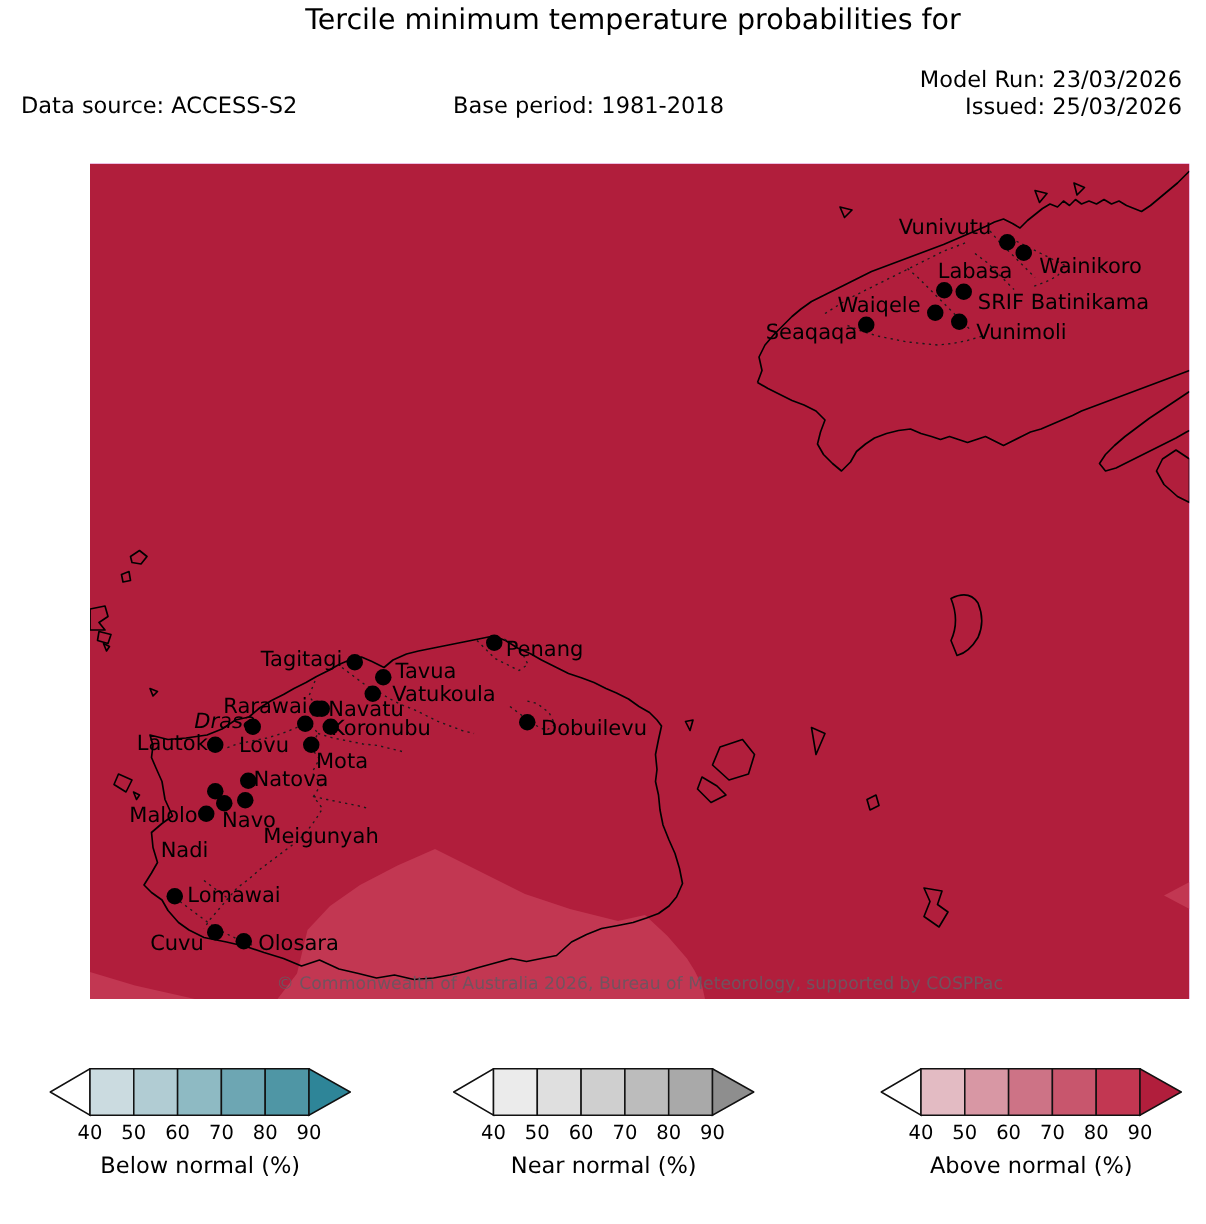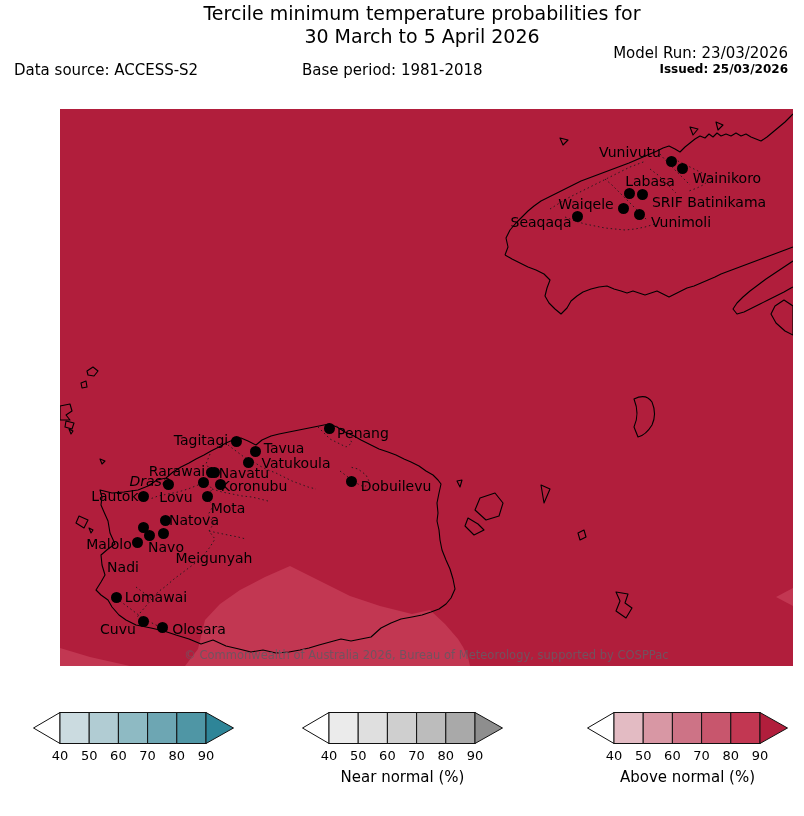--- a/index.html
+++ b/index.html
@@ -4,42 +4,41 @@
 <style>
   html,body{margin:0;padding:0;background:#fff;}
   body{width:804px;height:816px;position:relative;font-family:"DejaVu Sans",sans-serif;color:#000;overflow:hidden;}
   .abs{position:absolute;}
   
   #title-block{left:40px;top:2px;width:764px;text-align:center;}
   .title-line{font-size:19px;line-height:23px;}
   #src-line{left:14px;top:61px;font-size:15px;}
   #base-line{left:302px;top:61px;font-size:15px;}
   #modelrun-line{right:16px;top:44px;font-size:15px;text-align:right;}
-  #issued-line{right:16px;top:62px;font-size:12px;text-align:center;font-weight:bold;}
+  #issued-line{right:16px;top:62px;font-size:15px;text-align:center;}
   
   #map{left:60px;top:109px;width:733px;height:557px;overflow:hidden;}
   #map svg{position:absolute;left:0;top:0;}
   .town-dot{position:absolute;width:11px;height:11px;border-radius:50%;background:#000;}
   .town-label{position:absolute;transform:translate(-50%,-50%);white-space:nowrap;font-size:14px;color:#000;}
   #copyright{left:0;right:0;bottom:4px;text-align:center;font-size:11.5px;color:#6e5560;opacity:.95;}
   
   .legend{position:absolute;top:712px;width:201px;height:90px;}
   .legend .ticks{position:absolute;left:0;top:36px;width:201px;height:16px;}
   .legend .tick{position:absolute;transform:translateX(-50%);font-size:13px;}
   .legend .lgd-label{position:absolute;left:0;top:56px;width:201px;text-align:center;font-size:15px;}
   #legend-below{left:33px;}
   #legend-near{left:302px;}
   #legend-above{left:587px;}
 </style>
 </head>
 <body>
 
 <div class="abs" id="title-block">
   <div class="title-line">Tercile minimum temperature probabilities for</div>
-  <div class="title-line">30 March to 5 April 2026</div>
 </div>
 <div class="abs" id="src-line">Data source: ACCESS-S2</div>
 <div class="abs" id="base-line">Base period: 1981-2018</div>
 <div class="abs" id="modelrun-line">Model Run: 23/03/2026</div>
 <div class="abs" id="issued-line">Issued: 25/03/2026</div>
 
 <div class="abs" id="map" style="background: #f0abfc;">
   <svg id="map-svg" width="733" height="557" viewBox="0 0 733 557">
     <rect id="map-bg" x="0" y="0" width="733" height="557" fill="#b11e3c"></rect>
 
@@ -170,21 +169,21 @@
        <polygon points="173,0.5 173,31.5 200.5,16" fill="#2e8598" stroke="#111" stroke-width="1"></polygon>
      </svg>
      <div class="ticks">
       <span class="tick" style="left:27.0px">40</span>
       <span class="tick" style="left:56.2px">50</span>
       <span class="tick" style="left:85.4px">60</span>
       <span class="tick" style="left:114.6px">70</span>
       <span class="tick" style="left:143.8px">80</span>
       <span class="tick" style="left:173.0px">90</span>
     </div>
-     </div>
+     <div class="lgd-label">Below normal (%)</div></div>
 <div class="legend" id="legend-near"><svg width="201" height="33">
        <polygon points="0.5,16 27,0.5 27,31.5" fill="#ffffff" stroke="#111" stroke-width="1"></polygon>
        <rect x="27.0" y="0.5" width="29.2" height="31" fill="#ebebeb" stroke="#111" stroke-width="1"></rect>
       <rect x="56.2" y="0.5" width="29.2" height="31" fill="#dfdfdf" stroke="#111" stroke-width="1"></rect>
       <rect x="85.4" y="0.5" width="29.2" height="31" fill="#cfcfcf" stroke="#111" stroke-width="1"></rect>
       <rect x="114.6" y="0.5" width="29.2" height="31" fill="#bcbcbc" stroke="#111" stroke-width="1"></rect>
       <rect x="143.8" y="0.5" width="29.2" height="31" fill="#a9a9a9" stroke="#111" stroke-width="1"></rect>
        <polygon points="173,0.5 173,31.5 200.5,16" fill="#8e8e8e" stroke="#111" stroke-width="1"></polygon>
      </svg>
      <div class="ticks">

